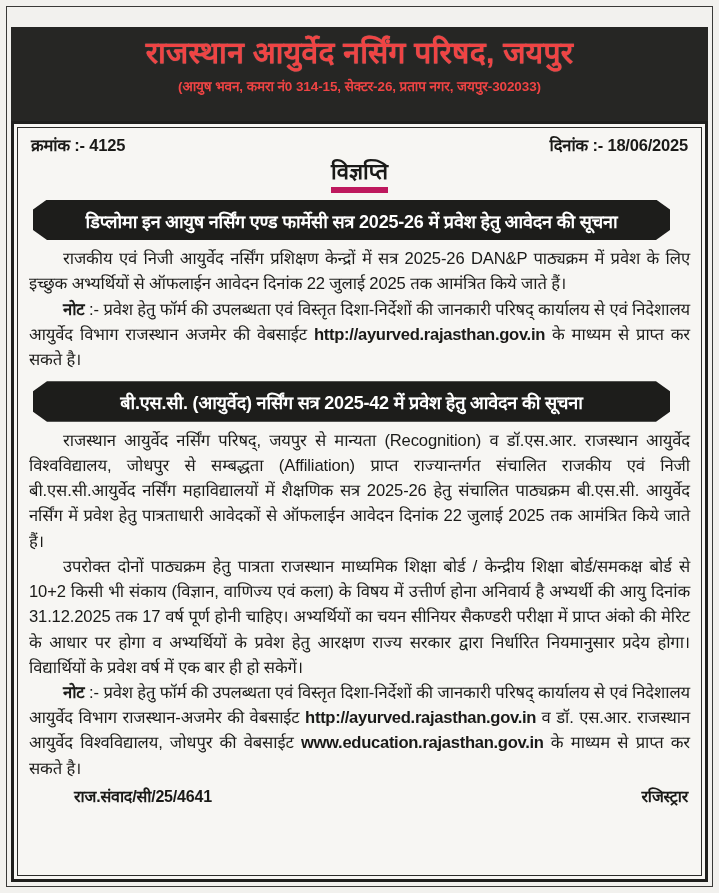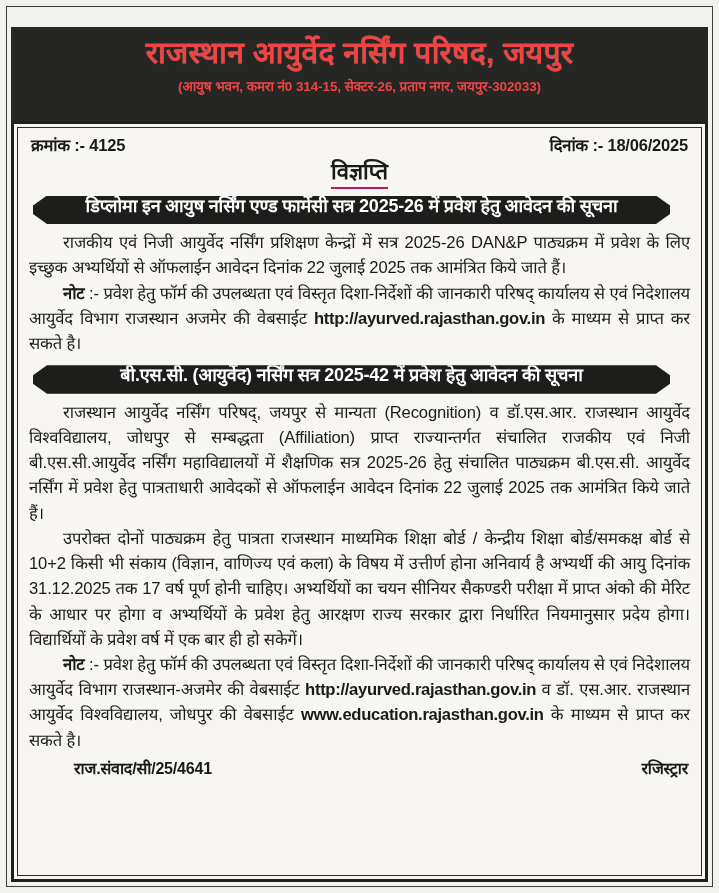--- a/index.html
+++ b/index.html
@@ -104,35 +104,35 @@
 
   
   .doc-title-wrap {
     text-align: center;
     margin-top: 2px;
   }
   .doc-title {
     display: inline-block;
     font-size: 22px;
     font-weight: bold;
-    border-bottom: 2px solid #be185d;
+    border-bottom: 6px solid #be185d;
     padding-bottom: 1px;
     line-height: 1.25;
   }
 
   
   .banner {
     position: relative;
     background: #1d1d1b;
     color: #ffffff;
     text-align: center;
     font-weight: bold;
     font-size: 18px;
     letter-spacing: -0.2px;
-    padding: 0 26px 7px 26px;
+    padding: 12px 26px 7px 26px;
     margin: 7px 20px 6px 4px;
     line-height: 1.2;
     -webkit-clip-path: polygon(
       14px 0, calc(100% - 14px) 0, 100% 10px, 100% calc(100% - 10px),
       calc(100% - 14px) 100%, 14px 100%, 0 calc(100% - 10px), 0 10px);
     clip-path: polygon(
       14px 0, calc(100% - 14px) 0, 100% 10px, 100% calc(100% - 10px),
       calc(100% - 14px) 100%, 14px 100%, 0 calc(100% - 10px), 0 10px);
   }
   .banner.second { margin-top: 9px; }

